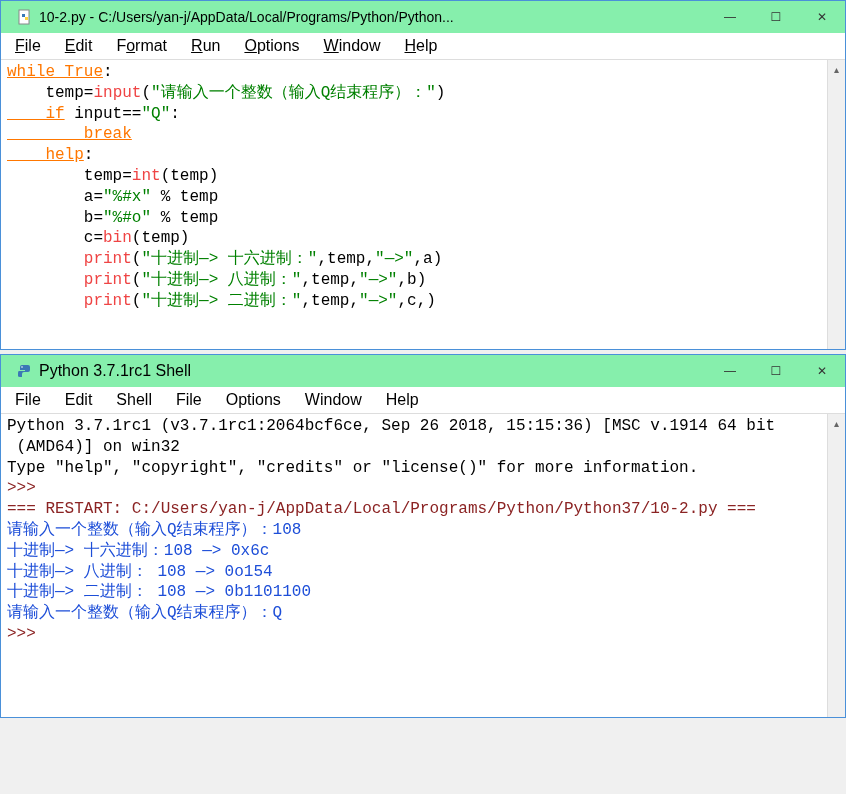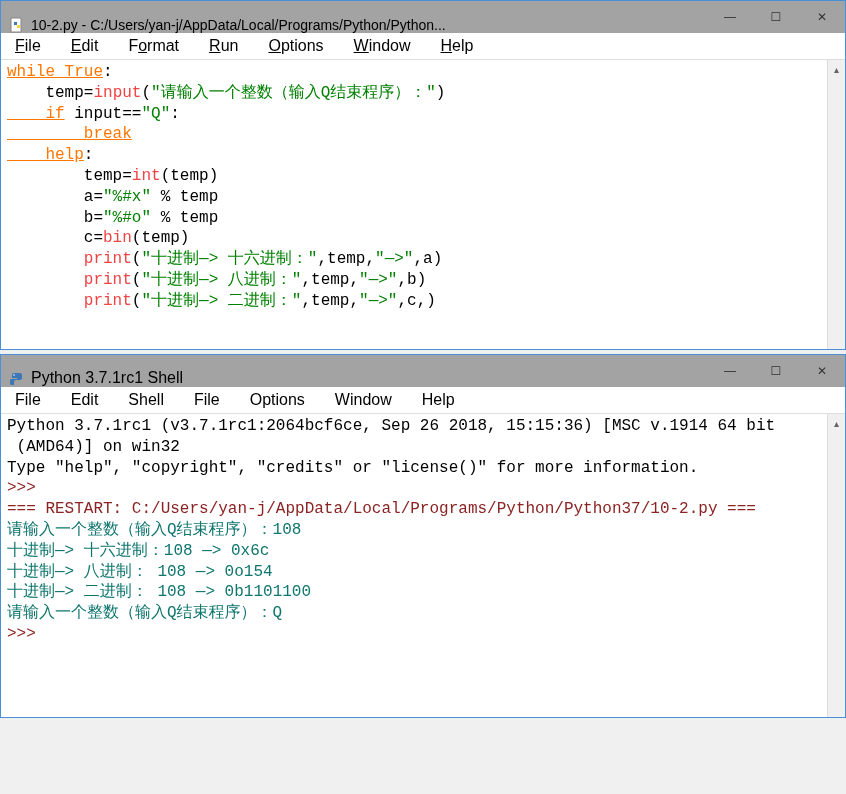--- a/index.html
+++ b/index.html
@@ -19,23 +19,23 @@
     .window-editor {
       height: 350px;
       margin-bottom: 4px;
     }
     .window-shell {
       height: 364px;
     }
     .titlebar {
       height: 32px;
       display: flex;
-      align-items: flex-end;
-      padding-left: 8px;
-      background: #a3a3a3;
+      align-items: center;
+      padding-left: 16px;
+      background: #86efac;
       color: #000;
       font-size: 14px;
     }
     .titlebar-icon {
       width: 16px;
       height: 16px;
       margin-right: 6px;
       display: inline-block;
     }
     .titlebar-title {
@@ -55,21 +55,21 @@
       justify-content: center;
       font-family: "Segoe UI Symbol", sans-serif;
       font-size: 12px;
       color: #333;
       cursor: pointer;
     }
     .menubar {
       display: flex;
       padding: 2px 6px;
       font-size: 16px;
-      gap: 14px;
+      gap: 8px;
       border-bottom: 1px solid #ddd;
     }
     .menu-item {
       padding: 2px 8px;
       cursor: pointer;
     }
     .menu-item .ul { text-decoration: underline; }
     .content {
       flex: 1;
       position: relative;
@@ -99,21 +99,21 @@
       font-size: 10px;
       color: #666;
       cursor: pointer;
     }
     .scroll-arrow.top { position: absolute; top: 0; left: 0; right: 0; }
     .kw-orange { color: #ff7700; text-decoration: underline; }
     .kw-green { color: #008000; }
     .kw-purple { color: #ef4444; }
     .kw-black { color: #000; }
     .kw-darkred { color: #8b2323; }
-    .kw-outblue { color: #0f766e; }
+    .kw-outblue { color: #1d4ed8; }
     .shell-title { font-size: 16px; }
   </style>
 </head>
 <body>
 
 <div class="window window-editor">
   <div class="titlebar">
     <span class="titlebar-icon">
       <svg viewBox="0 0 16 16">
           <rect x="2" y="1" width="10" height="14" fill="#fff" stroke="#888"></rect>

